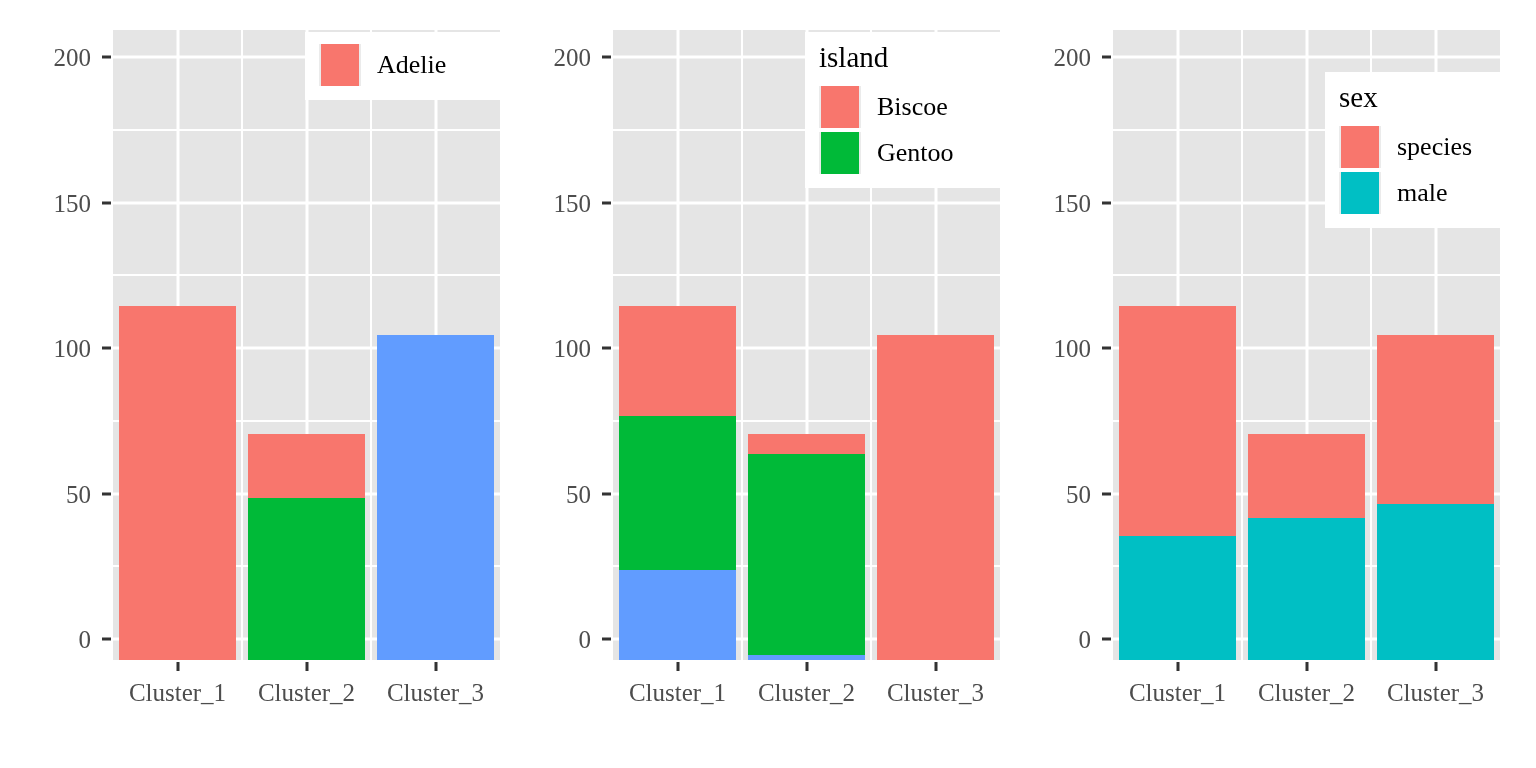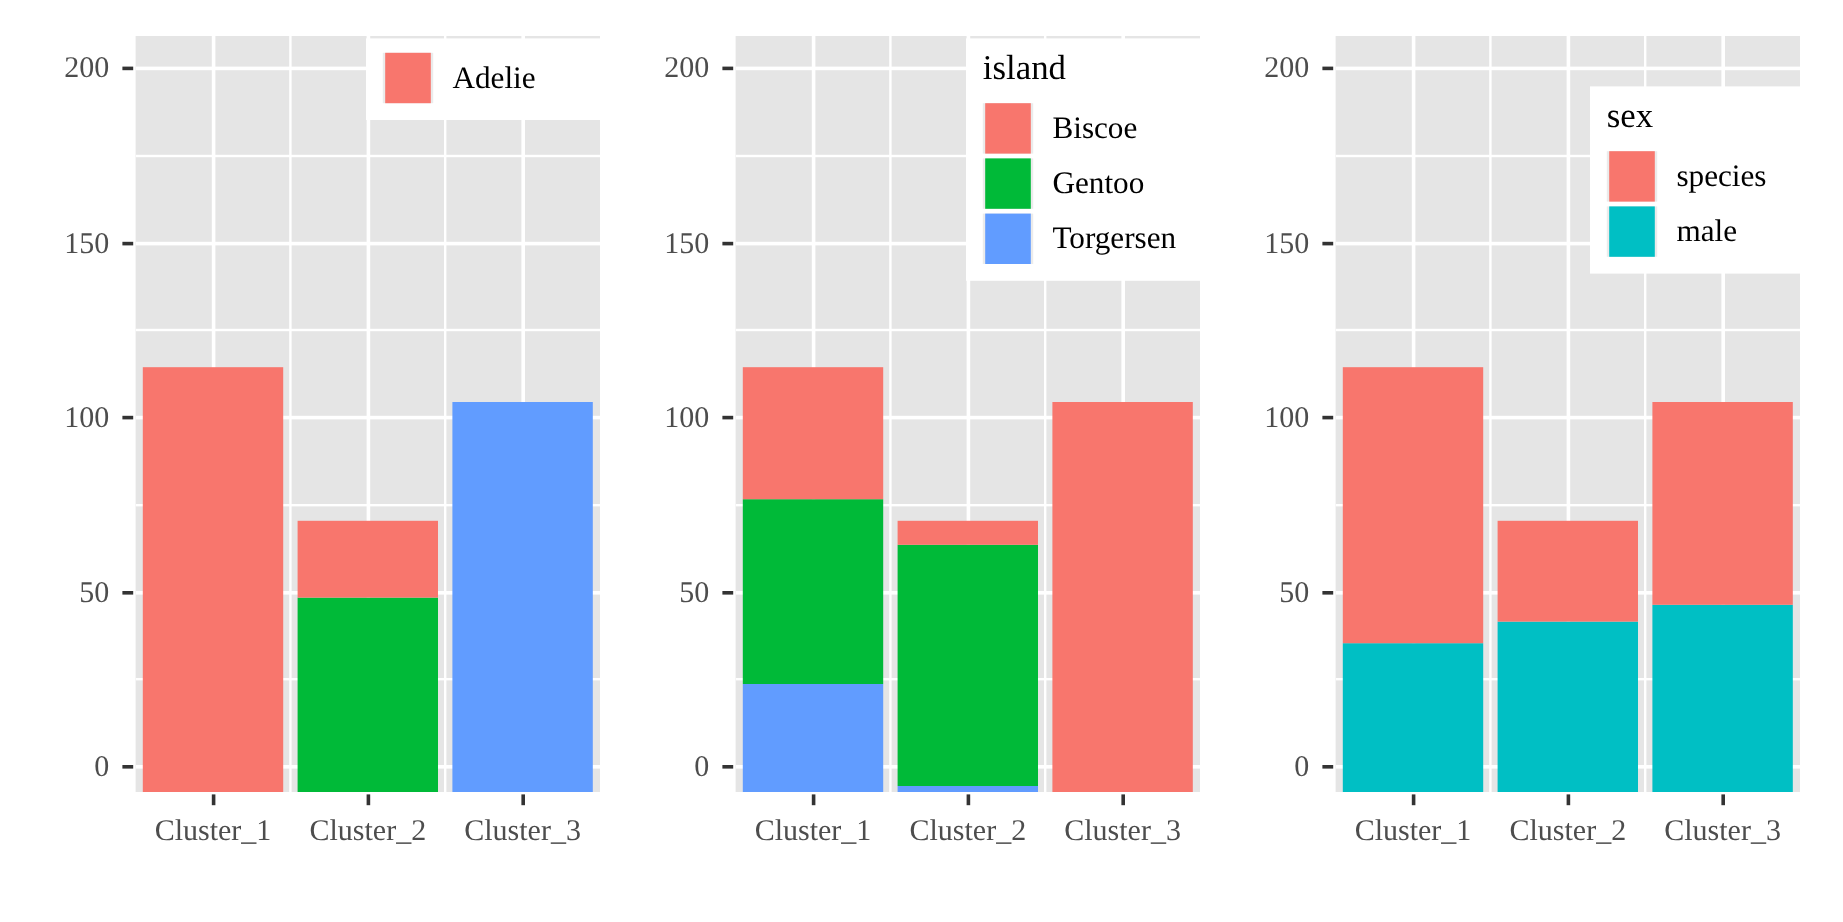--- a/index.html
+++ b/index.html
@@ -255,26 +255,20 @@
             <div class="legend-swatch" style="background: rgb(248, 118, 109);"></div>
           </div>
           <div class="legend-label">Biscoe</div>
         </div>
         <div class="legend-row">
           <div class="legend-key">
             <div class="legend-swatch" style="background: rgb(0, 186, 56);"></div>
           </div>
           <div class="legend-label">Gentoo</div>
         </div>
-        <div class="legend-row">
-          <div class="legend-key">
-            <div class="legend-swatch" style="background: rgb(97, 156, 255);"></div>
-          </div>
-          <div class="legend-label">Torgersen</div>
-        </div>
       </div>
     </div>
     <div class="panel" style="left: 0px; width: 1536px;">
       <div class="ylab" style="top: 57px; right: 445px;">200</div>
       <div class="ytick" style="top: 57px; left: 1102px;"></div>
       <div class="ylab" style="top: 202.5px; right: 445px;">150</div>
       <div class="ytick" style="top: 202.5px; left: 1102px;"></div>
       <div class="ylab" style="top: 348px; right: 445px;">100</div>
       <div class="ytick" style="top: 348px; left: 1102px;"></div>
       <div class="ylab" style="top: 493.5px; right: 445px;">50</div>

